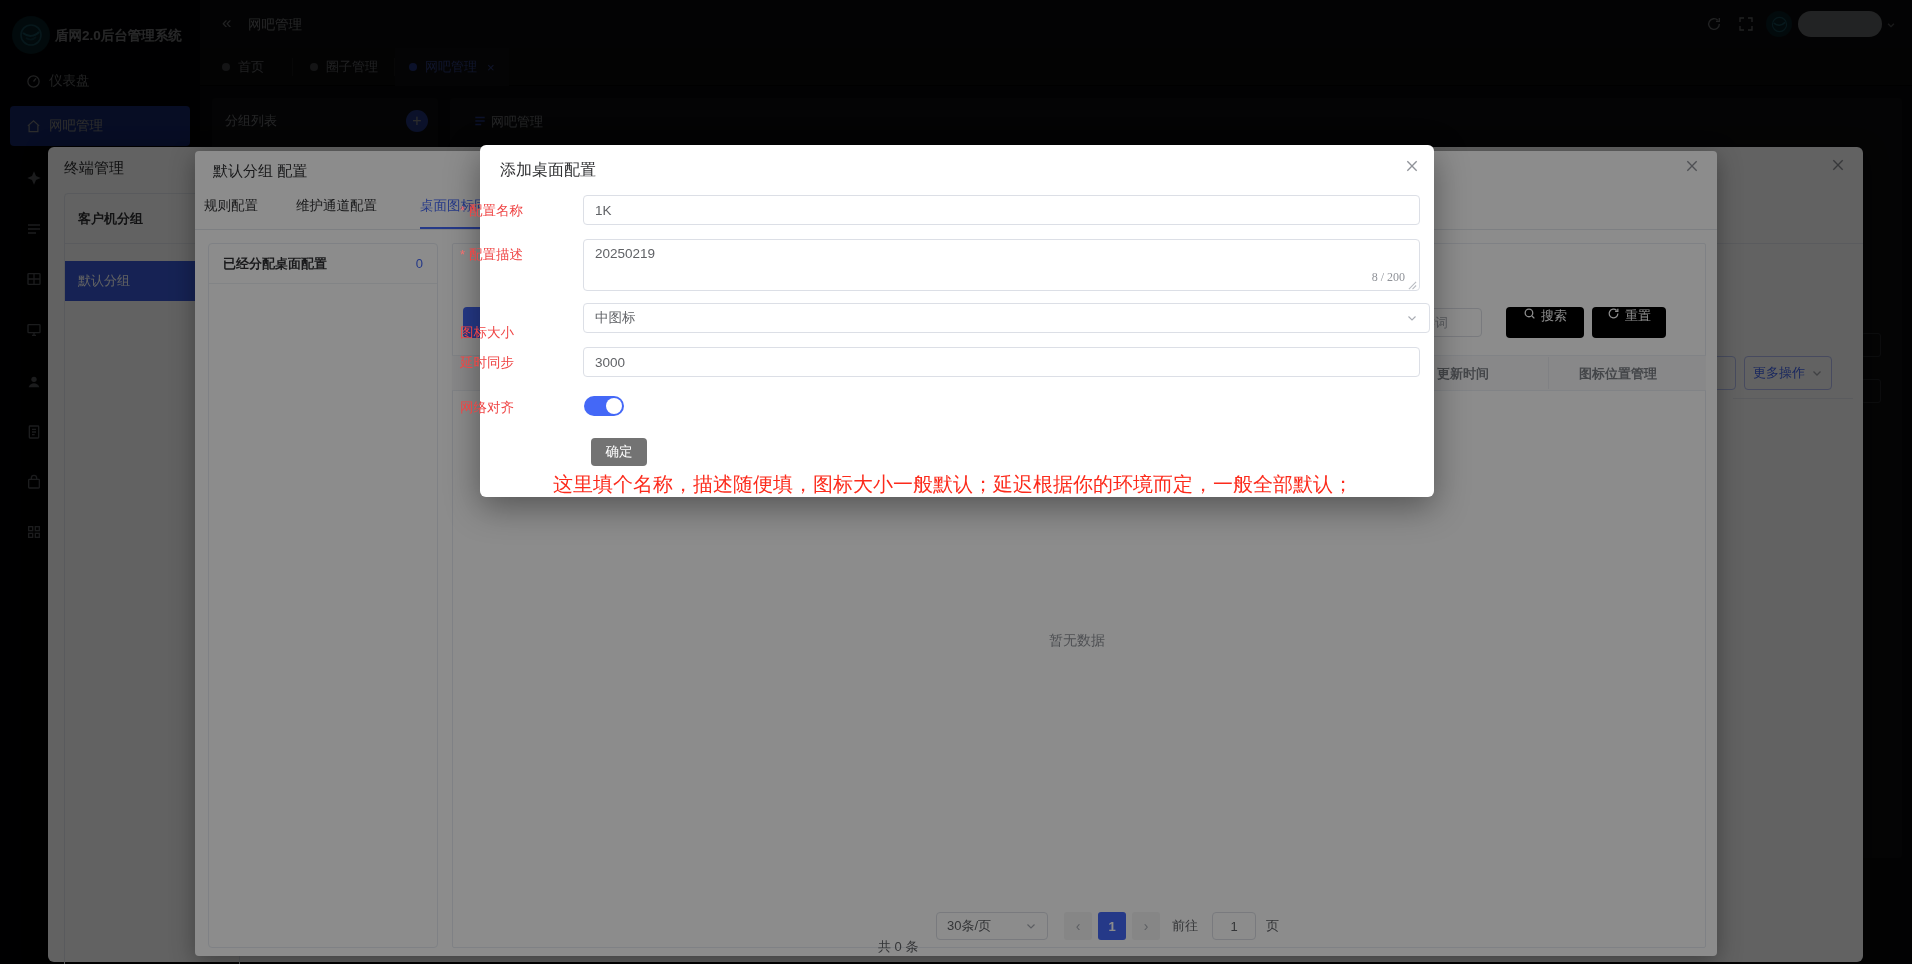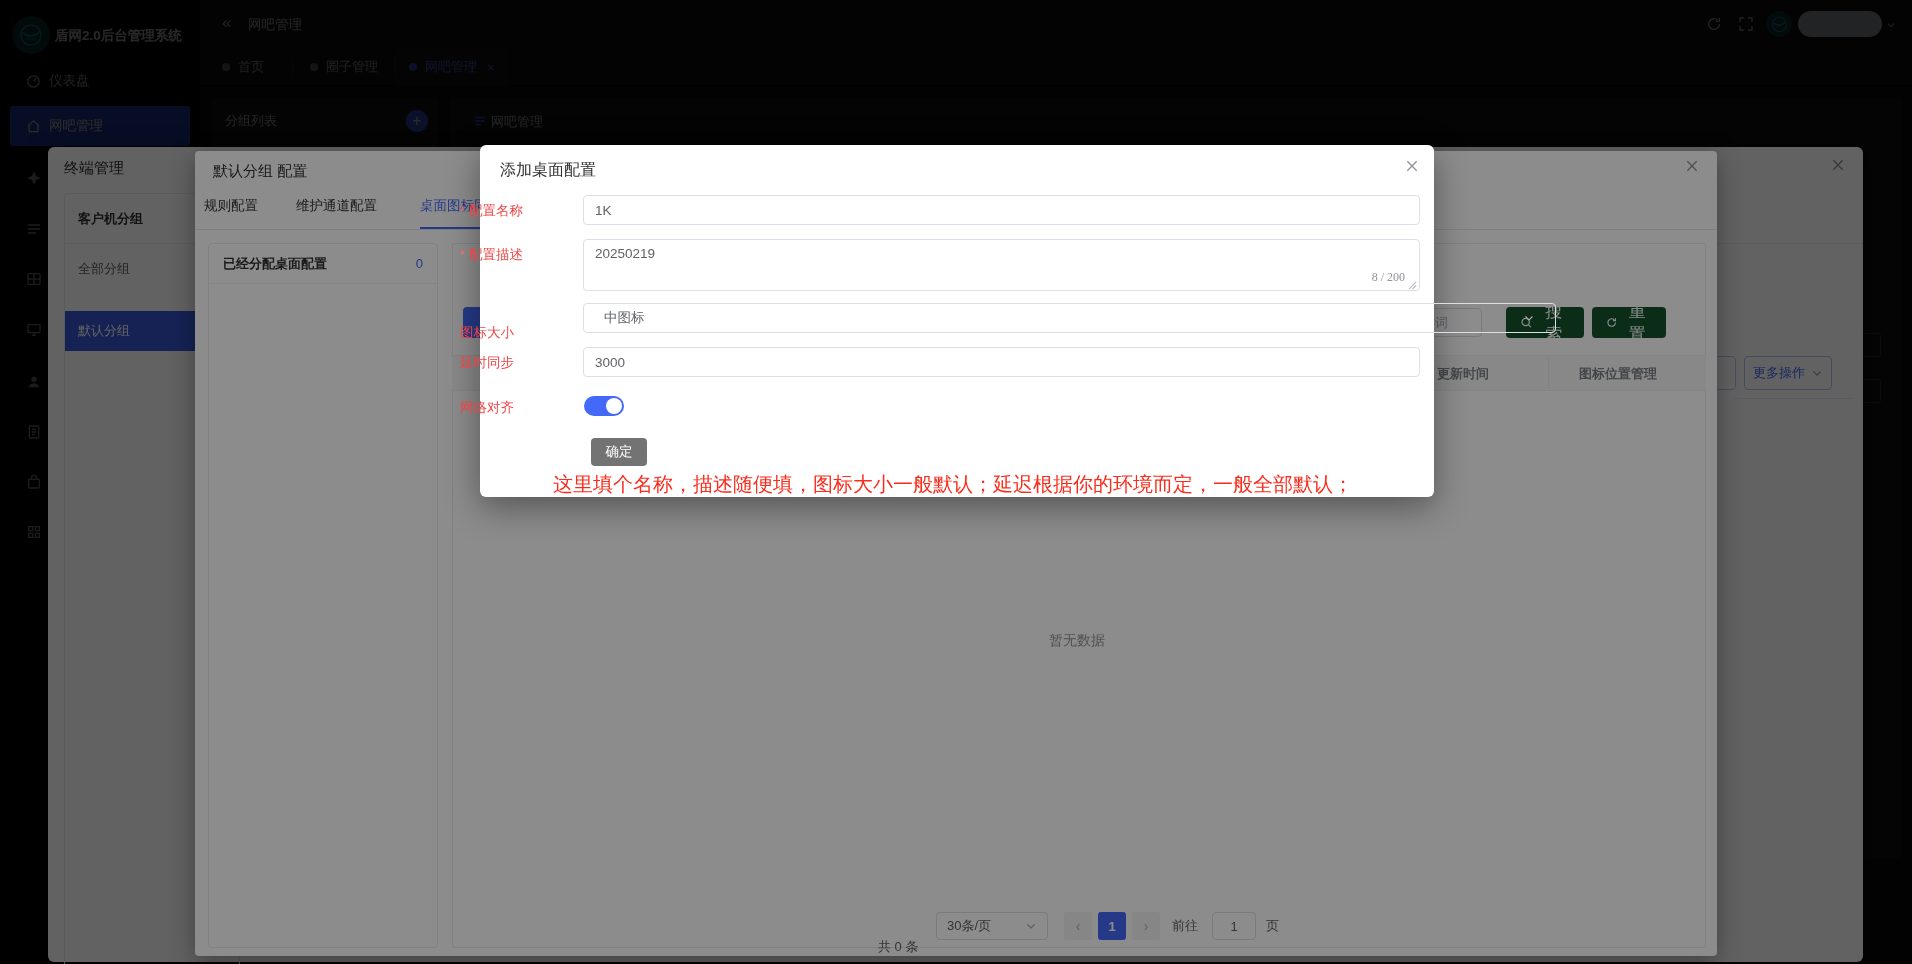--- a/index.html
+++ b/index.html
@@ -68,41 +68,41 @@
   .mb-underline { position:absolute; left:225px; top:76px; width:110px; height:2px; background:#4468f7; }
   .mb-divider { position:absolute; left:0; top:78px; width:1522px; height:1px; background:#e4e7ed; }
   .mb-leftpanel { position:absolute; left:13px; top:92px; width:230px; height:705px; border:1px solid #e8ecf2; border-radius:4px; }
   .mb-lp-row { height:40px; display:flex; align-items:center; justify-content:space-between; padding:0 14px; border-bottom:1px solid #edf0f5; }
   .mb-lp-label { font-size:13px; font-weight:600; color:#303133; }
   .mb-lp-count { font-size:13px; color:#4468f7; }
   .mb-mainpanel { position:absolute; left:257px; top:92px; width:1254px; height:705px; border:1px solid #e8ecf2; border-radius:2px; }
   .mb-addfrag { position:absolute; left:268px; top:156px; width:60px; height:31px; background:#4468f7; border-radius:4px; }
   .kw-input { position:absolute; left:1203px; top:157px; width:84px; height:29px; border:1px solid #dcdfe6; border-radius:4px; font-size:13px; color:#606266; padding:0 10px; outline:none; }
   .kw-input::placeholder { color:#a8abb2; }
-  .btn-blue { position:absolute; height:31px; background:#14532d; border:none; border-radius:4px; color:#fff; font-size:17px; display:flex; align-items:center; justify-content:center; gap:5px; padding:0 14px; }
+  .btn-blue { position:absolute; height:31px; background:#000000; border:none; border-radius:4px; color:#fff; font-size:13px; display:flex; justify-content:center; gap:5px; padding:0 14px; }
   .th-band { position:absolute; left:257px; top:204px; width:1254px; height:36px; background:#f7f8fa; border-top:1px solid #ebeef5; border-bottom:1px solid #ebeef5; }
   .th-label { position:absolute; top:214px; font-size:13px; font-weight:600; color:#7d8086; white-space:nowrap; transform:translateX(-50%); }
   .th-sep { position:absolute; left:1353px; top:206px; width:1px; height:32px; background:#e9ecf1; }
   .mb-empty { position:absolute; left:757px; top:481px; width:250px; text-align:center; font-size:14px; color:#909399; }
   .pg-text { position:absolute; top:766px; font-size:13px; color:#606266; white-space:nowrap; }
   .pg-select { position:absolute; left:741px; top:761px; width:112px; height:28px; border:1px solid #dcdfe6; border-radius:4px; display:flex; align-items:center; justify-content:space-between; padding:0 10px; font-size:13px; color:#606266; }
   .pg-btn { position:absolute; top:761px; width:28px; height:28px; border-radius:3px; background:#f4f4f5; color:#a8abb2; display:flex; align-items:center; justify-content:center; font-size:14px; }
   .pg-btn.cur { background:#4468f7; color:#fff; font-size:13px; font-weight:bold; }
   .pg-goto { position:absolute; left:1017px; top:761px; width:44px; height:28px; border:1px solid #dcdfe6; border-radius:4px; text-align:center; font-size:13px; color:#606266; outline:none; }
 
   
   .modal-c { left:480px; top:145px; width:954px; height:352px; border-radius:6px; box-shadow:0 10px 34px rgba(0,0,0,.4); }
   .mc-title { position:absolute; left:20px; top:15px; font-size:16px; color:#303133; }
   .mc-label { position:absolute; left:-20px; width:113px; text-align:left; font-size:13.5px; color:#ef4444; white-space:nowrap; }
   .req::before { content:"*"; color:#f56c6c; margin-right:4px; font-size:13px; }
   .mc-input { position:absolute; left:103px; width:837px; height:30px; border:1px solid #dcdfe6; border-radius:4px; padding:0 11px; font-size:13.5px; color:#606266; outline:none; background:#fff; }
   .mc-textarea { position:absolute; left:103px; top:94px; width:837px; height:52px; border:1px solid #dcdfe6; border-radius:4px; padding:5px 11px; font-size:13.5px; color:#606266; outline:none; resize:none; font-family:inherit; line-height:1.4; }
   .mc-counter { position:absolute; left:835px; top:125px; width:90px; text-align:right; font-size:12px; color:#909399;font-family:Liberation Serif, serif; }
   .resize-grip { position:absolute; left:928px; top:136px; width:9px; height:9px; color:#b9bcc2; }
-  .mc-select { position:absolute; left:103px; top:158px; width:973px; height:30px; border:1px solid #dcdfe6; border-radius:4px; display:flex; align-items:center; justify-content:space-between; padding:0 20px; font-size:13.5px; color:#606266; }
+  .mc-select { position:absolute; left:103px; top:158px; width:847px; height:30px; border:1px solid #dcdfe6; border-radius:4px; display:flex; align-items:center; justify-content:space-between; padding:0 11px; font-size:13.5px; color:#606266; }
   .mc-switch { position:absolute; left:104px; top:251px; width:40px; height:20px; border-radius:10px; background:#4468f7; }
   .mc-switch .knob { position:absolute; left:22px; top:2px; width:16px; height:16px; border-radius:50%; background:#fff; }
   .mc-confirm { position:absolute; left:111px; top:293px; width:56px; height:28px; background:#737373; border:none; border-radius:4px; color:#fff; font-size:13.5px; display:flex; align-items:center; justify-content:center; }
   .mc-note { position:absolute; left:73px; top:326px; width:860px; font-size:20px; font-weight:500; color:#fc2b1c; white-space:nowrap; }
   .chev { width:12px; height:12px; color:#a8abb2; }
 </style>
 </head>
 <body>
 
 <div id="stage">
@@ -256,23 +256,20 @@
     <div class="m-title" style="left:16px; top:12px;">终端管理</div>
     <span class="m-close" style="left:1782px; top:10px;">
       <svg width="16" height="16" viewBox="0 0 24 24" fill="none" stroke="currentColor" stroke-width="2">
           <path d="M5 5l14 14M19 5L5 19"></path>
         </svg>
     </span>
     <div class="ma-panel">
       <div class="ma-row hdr">
         <span>客户机分组</span>
       </div>
-      <div class="ma-row">
-        <span>全部分组</span>
-      </div>
       <div class="ma-row sel">
         <span>默认分组</span>
       </div>
     </div>
     <div class="ma-line" style="left:1669px; top:96px; width:146px; height:1px;"></div>
     <div class="frag-btn" style="left:1642px; top:209px; width:46px; height:34px;"></div>
     <div class="more-btn">
       <span>更多操作</span>
       <svg class="chev" width="11" height="11" viewBox="0 0 24 24" fill="none" stroke="currentColor" stroke-width="2.6">
           <path d="M5 9l7 7 7-7"></path>

